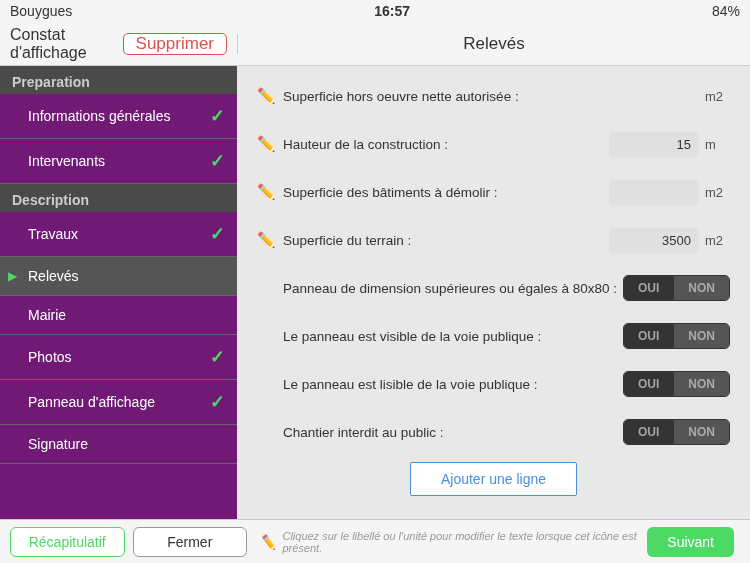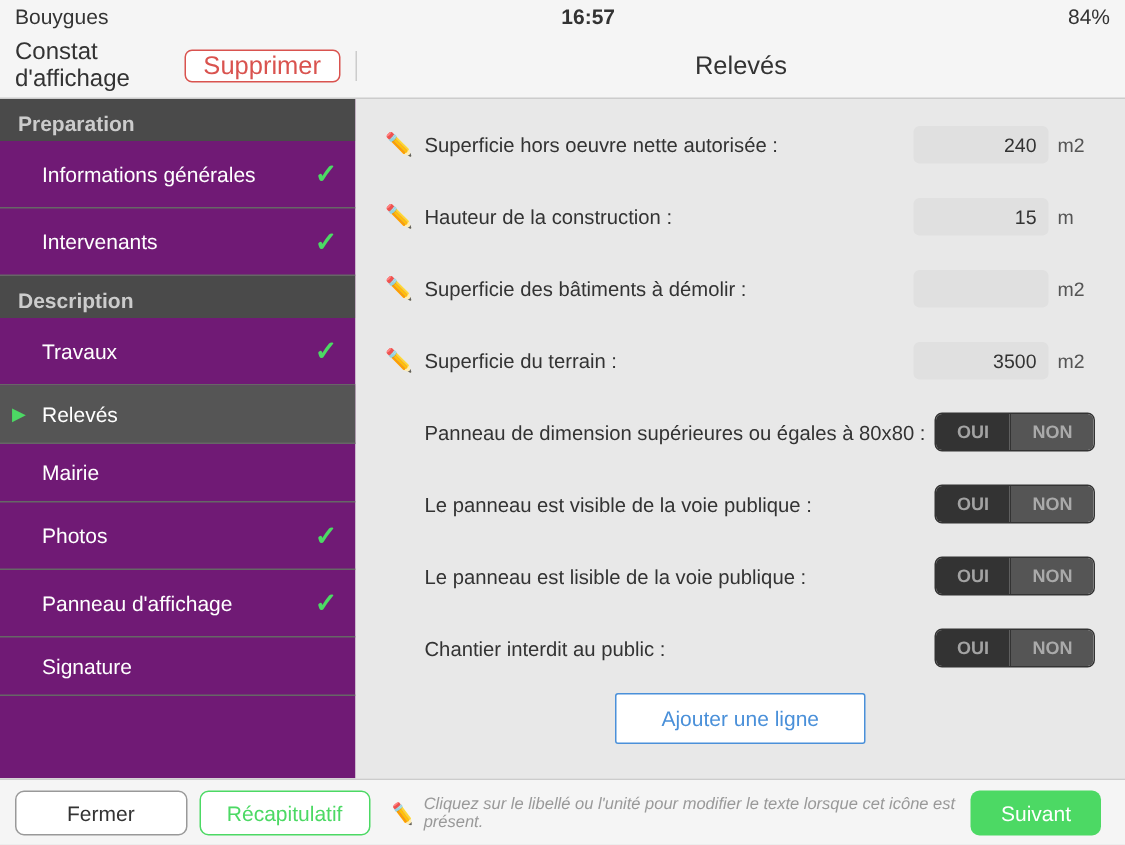--- a/index.html
+++ b/index.html
@@ -367,21 +367,20 @@
       </div>
 
     </div>
 
     <div class="main-panel">
       <div class="form-area">
 
         <div class="form-row">
           <span class="edit-icon">✏️</span>
           <span class="form-label">Superficie hors oeuvre nette autorisée :</span>
-          <input class="form-input" type="text" value="240" style="">
           <span class="form-unit">m2</span>
         </div>
 
         <div class="form-row">
           <span class="edit-icon">✏️</span>
           <span class="form-label">Hauteur de la construction :</span>
           <input class="form-input" type="text" value="15" style="">
           <span class="form-unit">m</span>
         </div>
 
@@ -441,22 +440,22 @@
 
         <button class="add-line-btn">Ajouter une ligne</button>
 
       </div>
     </div>
 
   </div>
 
   <div class="footer">
     <div class="footer-left">
+      <button class="footer-btn btn-recapitulatif">Récapitulatif</button>
       <button class="footer-btn btn-fermer">Fermer</button>
-      <button class="footer-btn btn-recapitulatif">Récapitulatif</button>
     </div>
     <div class="footer-hint">
       <span style="font-size:14px;">✏️</span>
       <span>Cliquez sur le libellé ou l'unité pour modifier le texte lorsque cet icône est présent.</span>
     </div>
     <div class="footer-right">
       <button class="btn-suivant">Suivant</button>
     </div>
   </div>
 

